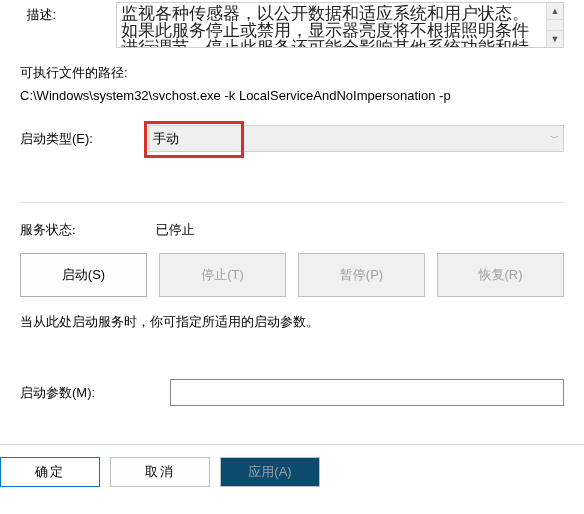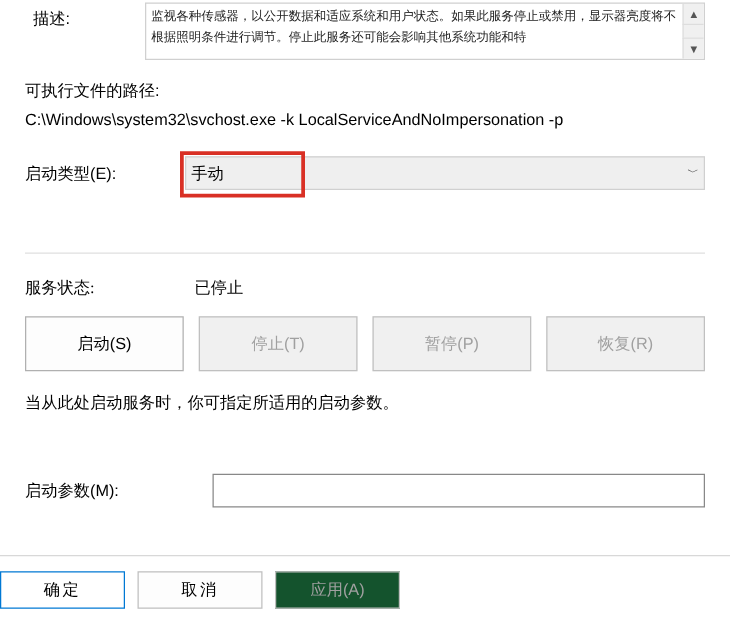--- a/index.html
+++ b/index.html
@@ -27,21 +27,21 @@
       border: 1px solid #d0d0d0;
       background: #fff;
       overflow: hidden;
       position: relative;
       padding-right: 18px;
     }
     .desc-text {
       padding: 2px 4px;
       line-height: 17px;
       color: #222;
-      font-size: 10px;
+      font-size: 17px;
     }
     .desc-scroll-up,
     .desc-scroll-down {
       position: absolute;
       right: 0;
       width: 17px;
       height: 17px;
       background: #f0f0f0;
       border-left: 1px solid #ddd;
       display: flex;
@@ -168,21 +168,21 @@
       background: #fdfdfd;
       font-family: inherit;
       font-size: 13px;
       cursor: pointer;
     }
     .footer-btn.primary {
       border: 1px solid #0078d4;
       background: #fff;
     }
     .footer-btn.disabled {
-      background: #14532d;
+      background: #0c4a6e;
       color: #a0a0a0;
       cursor: default;
     }
     .sp { letter-spacing: 2px; }
   </style>
 </head>
 <body>
 
 <div class="container">
 

